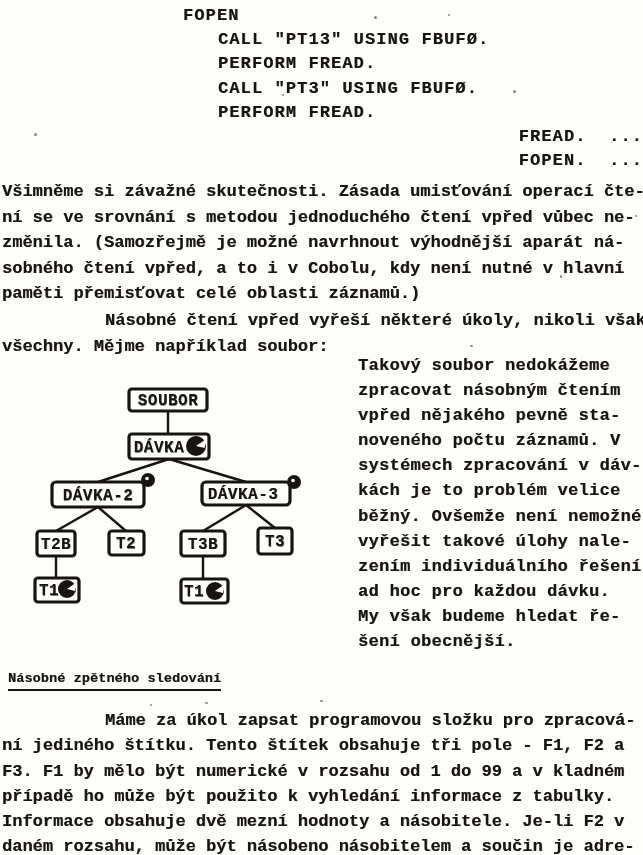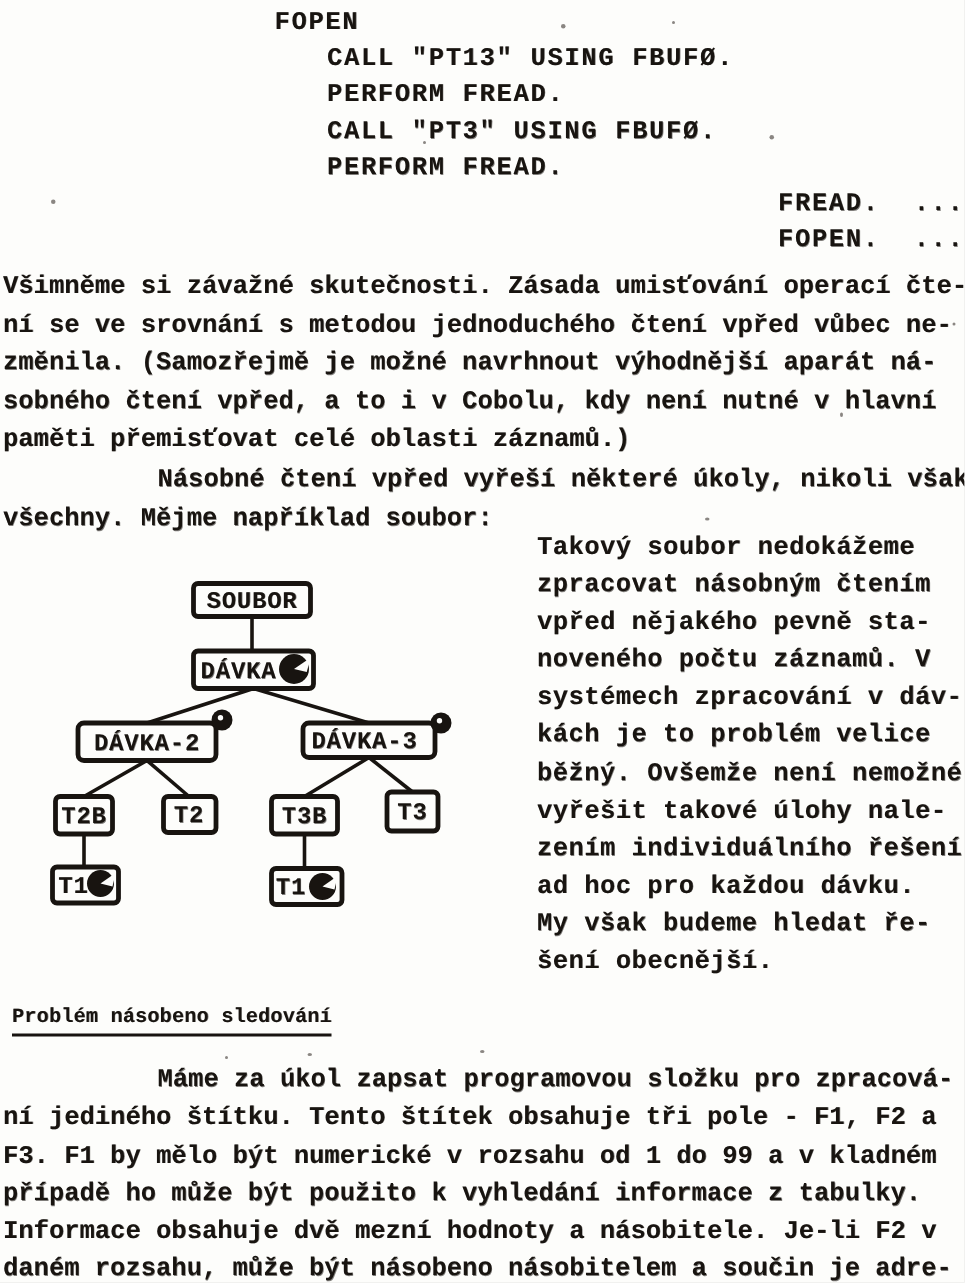--- a/index.html
+++ b/index.html
@@ -138,21 +138,21 @@
           <path d="M57,213 L67,206 L65,215 Z" fill="#fdfdfb"></path>
         </g>
         <g>
           <circle cx="205" cy="215" r="9"></circle>
           <path d="M205,215 L215,208 L213,217 Z" fill="#fdfdfb"></path>
         </g>
       </g>
     </svg>
   </div>
 
-  <div class="heading">Problém násobeno sledování</div>
+  <div class="heading">Násobné zpětného sledování</div>
 
   <div class="para" id="para3">
     <div class="line">Máme za úkol zapsat programovou složku pro zpracová-</div>
     <div class="line">ní jediného štítku. Tento štítek obsahuje tři pole - F1, F2 a</div>
     <div class="line">F3. F1 by mělo být numerické v rozsahu od 1 do 99 a v kladném</div>
     <div class="line">případě ho může být použito k vyhledání informace z tabulky.</div>
     <div class="line">Informace obsahuje dvě mezní hodnoty a násobitele. Je-li F2 v</div>
     <div class="line">daném rozsahu, může být násobeno násobitelem a součin je adre-</div>
   </div>
 

